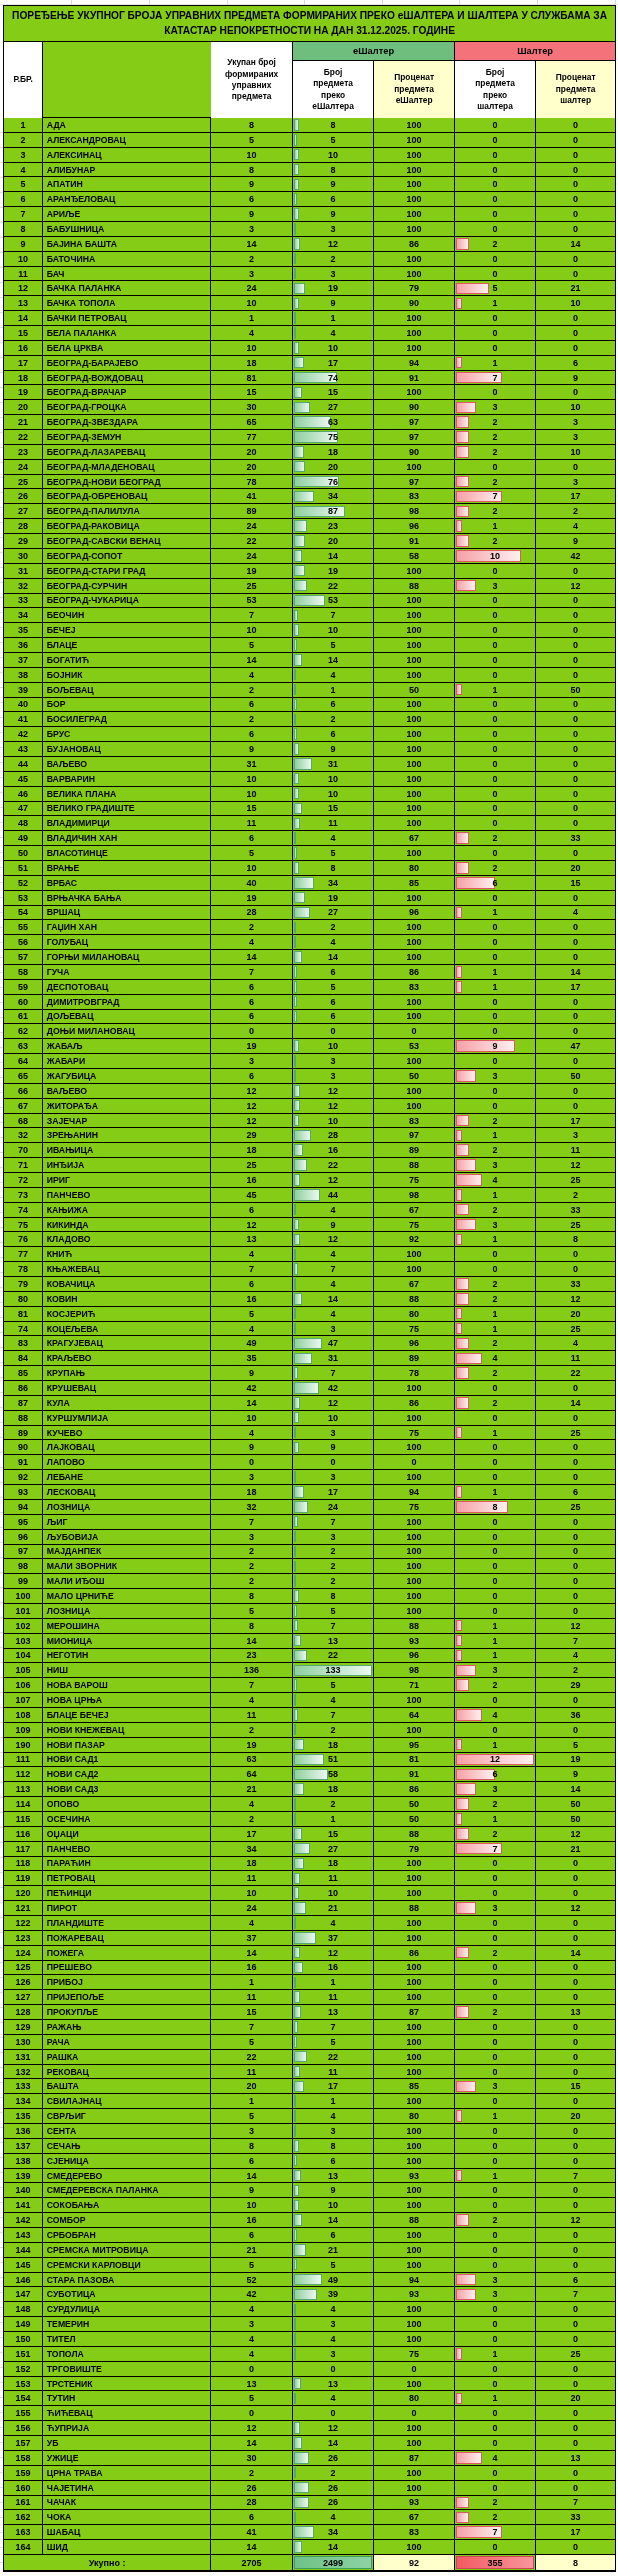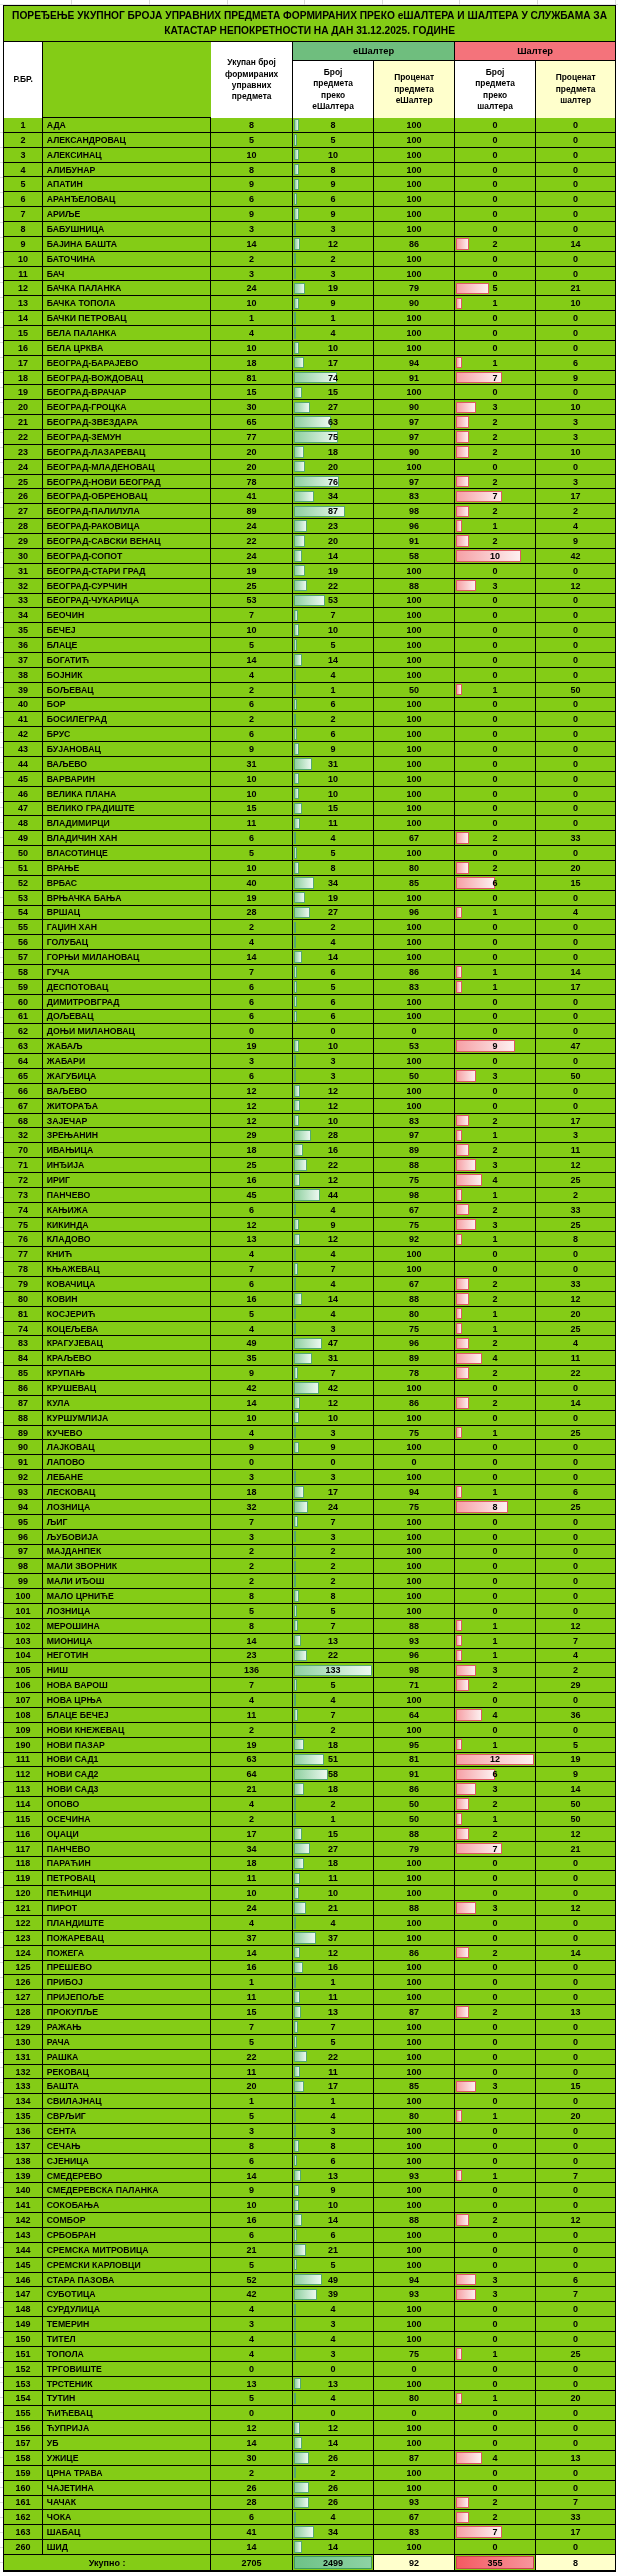--- a/index.html
+++ b/index.html
@@ -2543,21 +2543,21 @@
       <span class="val">34</span>
     </div>
     <div class="c c-ep">83</div>
     <div class="c c-sc">
       <div class="bar r" style="width: 46px;"></div>
       <span class="val">7</span>
     </div>
     <div class="c c-sp">17</div>
   </div>
       <div class="trow">
-    <div class="c c-num">260</div>
+    <div class="c c-num">164</div>
     <div class="c name c-name">ШИД</div>
     <div class="c c-total">14</div>
     <div class="c c-ec">
       <div class="bar g" style="width: 8px;"></div>
       <span class="val">14</span>
     </div>
     <div class="c c-ep">100</div>
     <div class="c c-sc">
 
       <span class="val">0</span>

